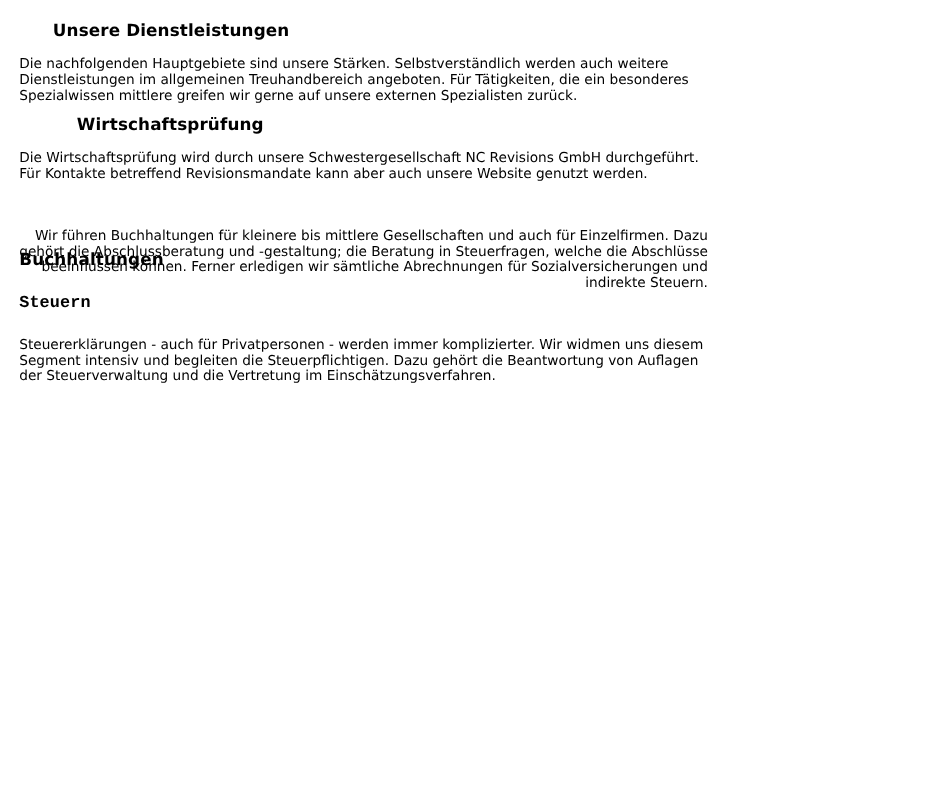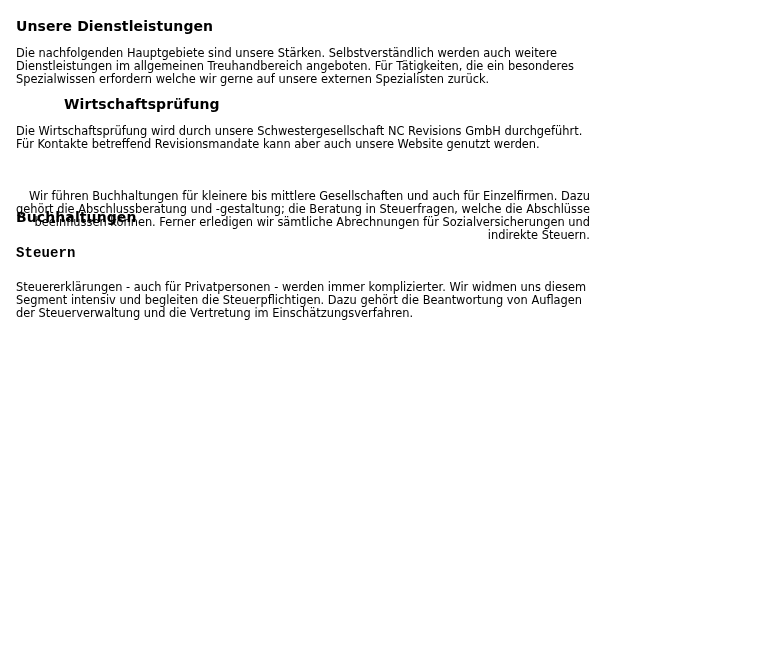--- a/index.html
+++ b/index.html
@@ -28,37 +28,37 @@
       margin: 0;
       letter-spacing: 0.1px;
     }
     .section-text {
       font-family: "DejaVu Sans", sans-serif;
       font-size: 11.4px;
       line-height: 13px;
       margin: 0;
       white-space: pre-line;
     }
-    .s1-title { position: absolute; top: 0px; }
+    .s1-title { position: absolute; top: 0px; margin-left: 28px; }
     .s1-text  { position: absolute; top: 29px; }
     .s2-title { position: absolute; top: 78px; margin-left: 48px; }
     .s2-text  { position: absolute; top: 107px; }
     .s3-title { position: absolute; top: 143px; margin-top: 48px; }
     .s3-text  { position: absolute; top: 172px; text-align: right; }
     .s4-title { position: absolute; top: 227px; font-family: Liberation Mono, monospace; }
     .s4-text  { position: absolute; top: 263px; }
   </style>
 </head>
 <body>
 
 <div class="content">
   <h2 class="section-title s1-title">Unsere Dienstleistungen</h2>
   <p class="section-text s1-text">Die nachfolgenden Hauptgebiete sind unsere Stärken. Selbstverständlich werden auch weitere
 Dienstleistungen im allgemeinen Treuhandbereich angeboten. Für Tätigkeiten, die ein besonderes
-Spezialwissen erfordern welche wir gerne auf unsere externen Spezialisten zurück.</p>
+Spezialwissen mittlere greifen wir gerne auf unsere externen Spezialisten zurück.</p>
 
   <h2 class="section-title s2-title">Wirtschaftsprüfung</h2>
   <p class="section-text s2-text">Die Wirtschaftsprüfung wird durch unsere Schwestergesellschaft NC Revisions GmbH durchgeführt.
 Für Kontakte betreffend Revisionsmandate kann aber auch unsere Website genutzt werden.</p>
 
   <h2 class="section-title s3-title">Buchhaltungen</h2>
   <p class="section-text s3-text">Wir führen Buchhaltungen für kleinere bis mittlere Gesellschaften und auch für Einzelfirmen. Dazu
 gehört die Abschlussberatung und -gestaltung; die Beratung in Steuerfragen, welche die Abschlüsse
 beeinflussen können. Ferner erledigen wir sämtliche Abrechnungen für Sozialversicherungen und
 indirekte Steuern.</p>

